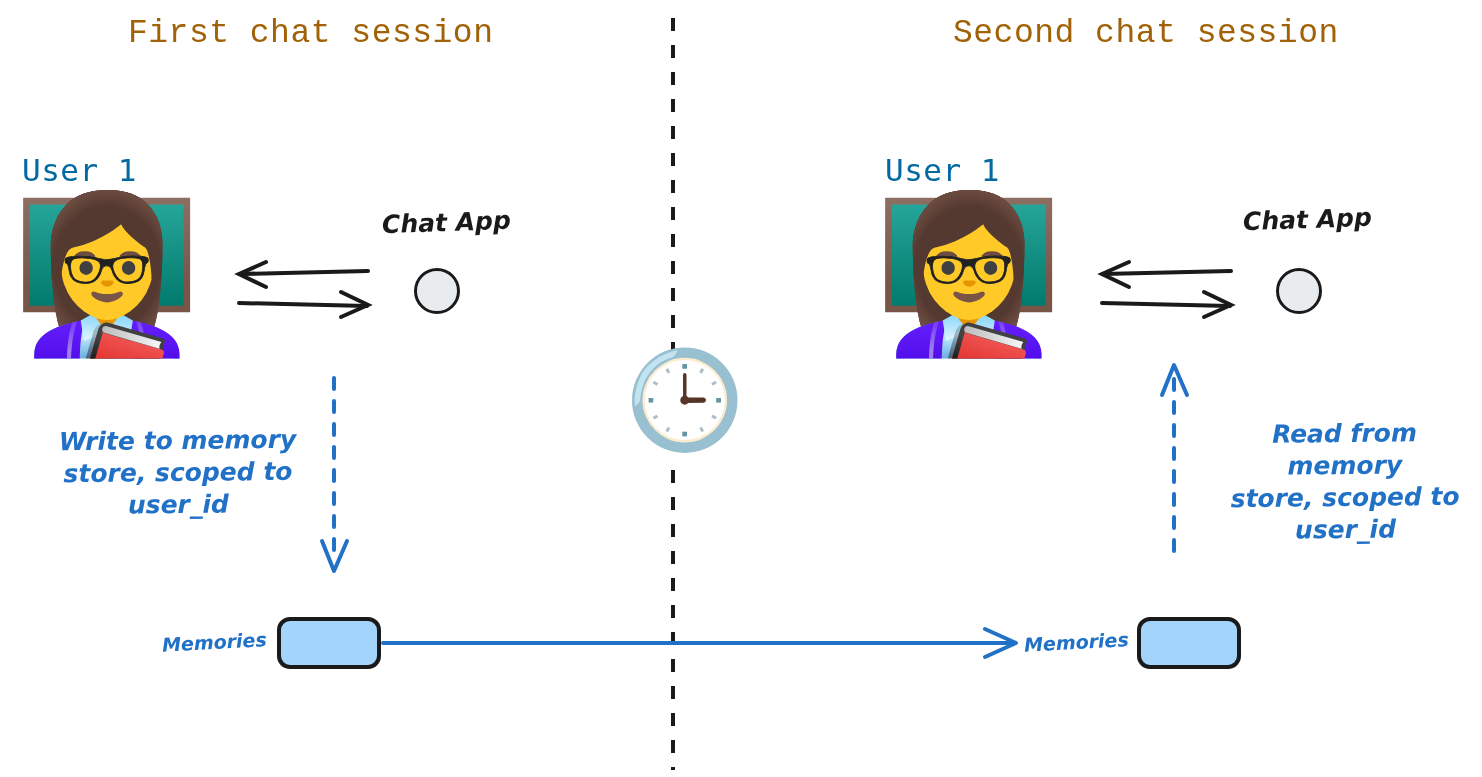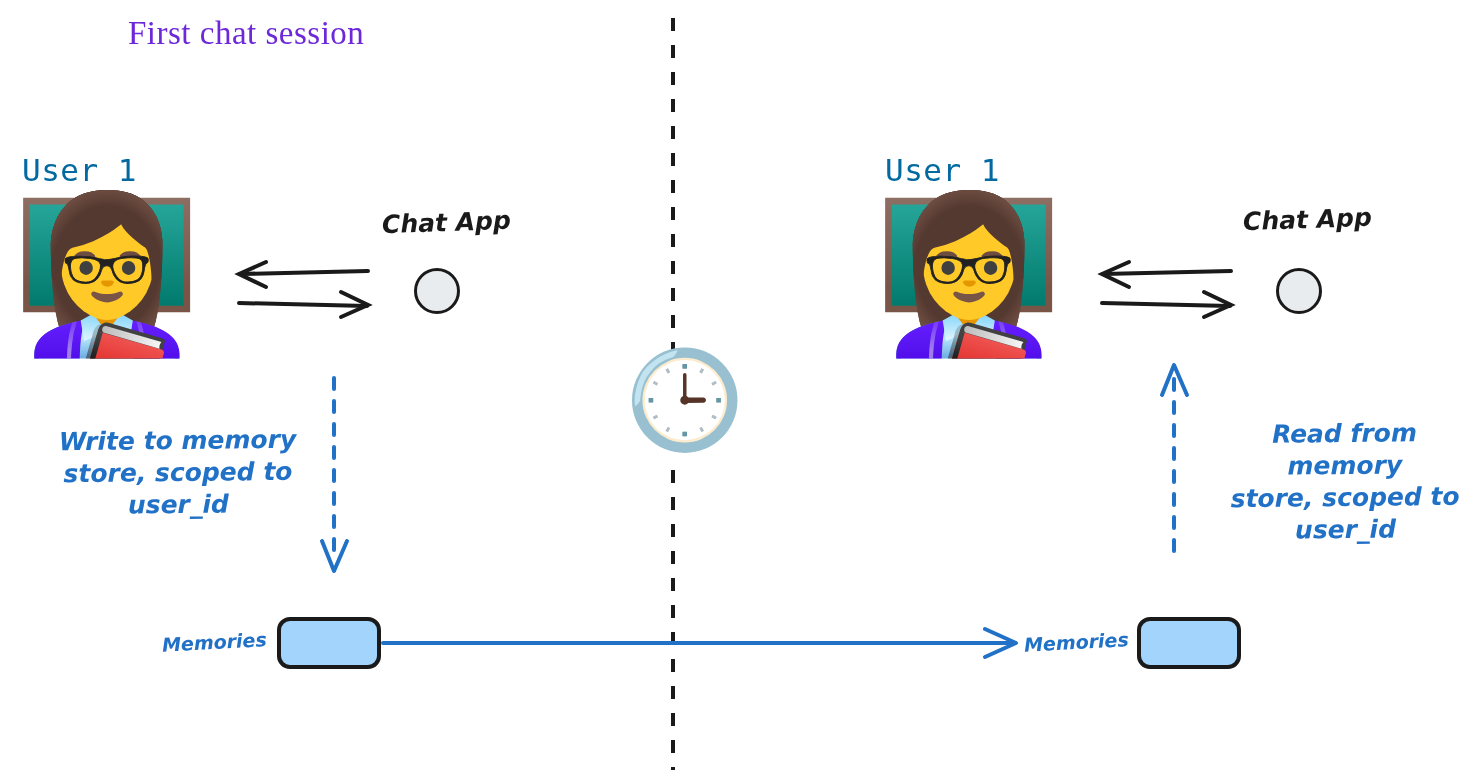--- a/index.html
+++ b/index.html
@@ -14,23 +14,23 @@
     position: relative;
     width: 1482px;
     height: 777px;
     background: #ffffff;
     overflow: hidden;
   }
   .abs { position: absolute; }
 
   
   .session-title {
-    font-family: Liberation Serif, serif;
+    font-family: Liberation Mono, monospace;
     font-size: 33px;
-    color: #6d28d9;
+    color: #a16207;
     letter-spacing: 0.5px;
     white-space: nowrap;
   }
 
   
   .user-label {
     font-family: "DejaVu Sans Mono", "Liberation Mono", monospace;
     font-size: 31px;
     color: #0369a1;
     letter-spacing: 0.5px;
@@ -147,20 +147,21 @@
 
   <div class="abs hand memories-label" style="left:162px; top:631px;">Memories</div>
 
   <div class="abs mem-box" style="left:277px; top:617px;"></div>
 
   <svg class="abs" style="left:381px; top:624px; width:645px; height:40px;">
     <line x1="2" y1="19" x2="630" y2="19" stroke="#2171c7" stroke-width="4" stroke-linecap="round"></line>
     <polyline points="604,5 635,19 604,33" stroke="#2171c7" stroke-width="4" fill="none" stroke-linecap="round" stroke-linejoin="round"></polyline>
   </svg>
 
+  <div class="abs session-title" style="left:953px; top:15px;">Second chat session</div>
 
   <div class="abs user-label" style="left:885px; top:152px;">User 1</div>
 
   <div class="abs avatar" style="left:874px; top:198px;">👩‍🏫</div>
 
   <svg class="abs" style="left:1098px; top:258px; width:140px; height:60px;">
     <g stroke="#1a1a1a" stroke-width="4" stroke-linecap="round" fill="none">
       <line x1="5" y1="16" x2="133" y2="13"></line>
       <polyline points="31,4 4,16 31,29"></polyline>
     </g>

